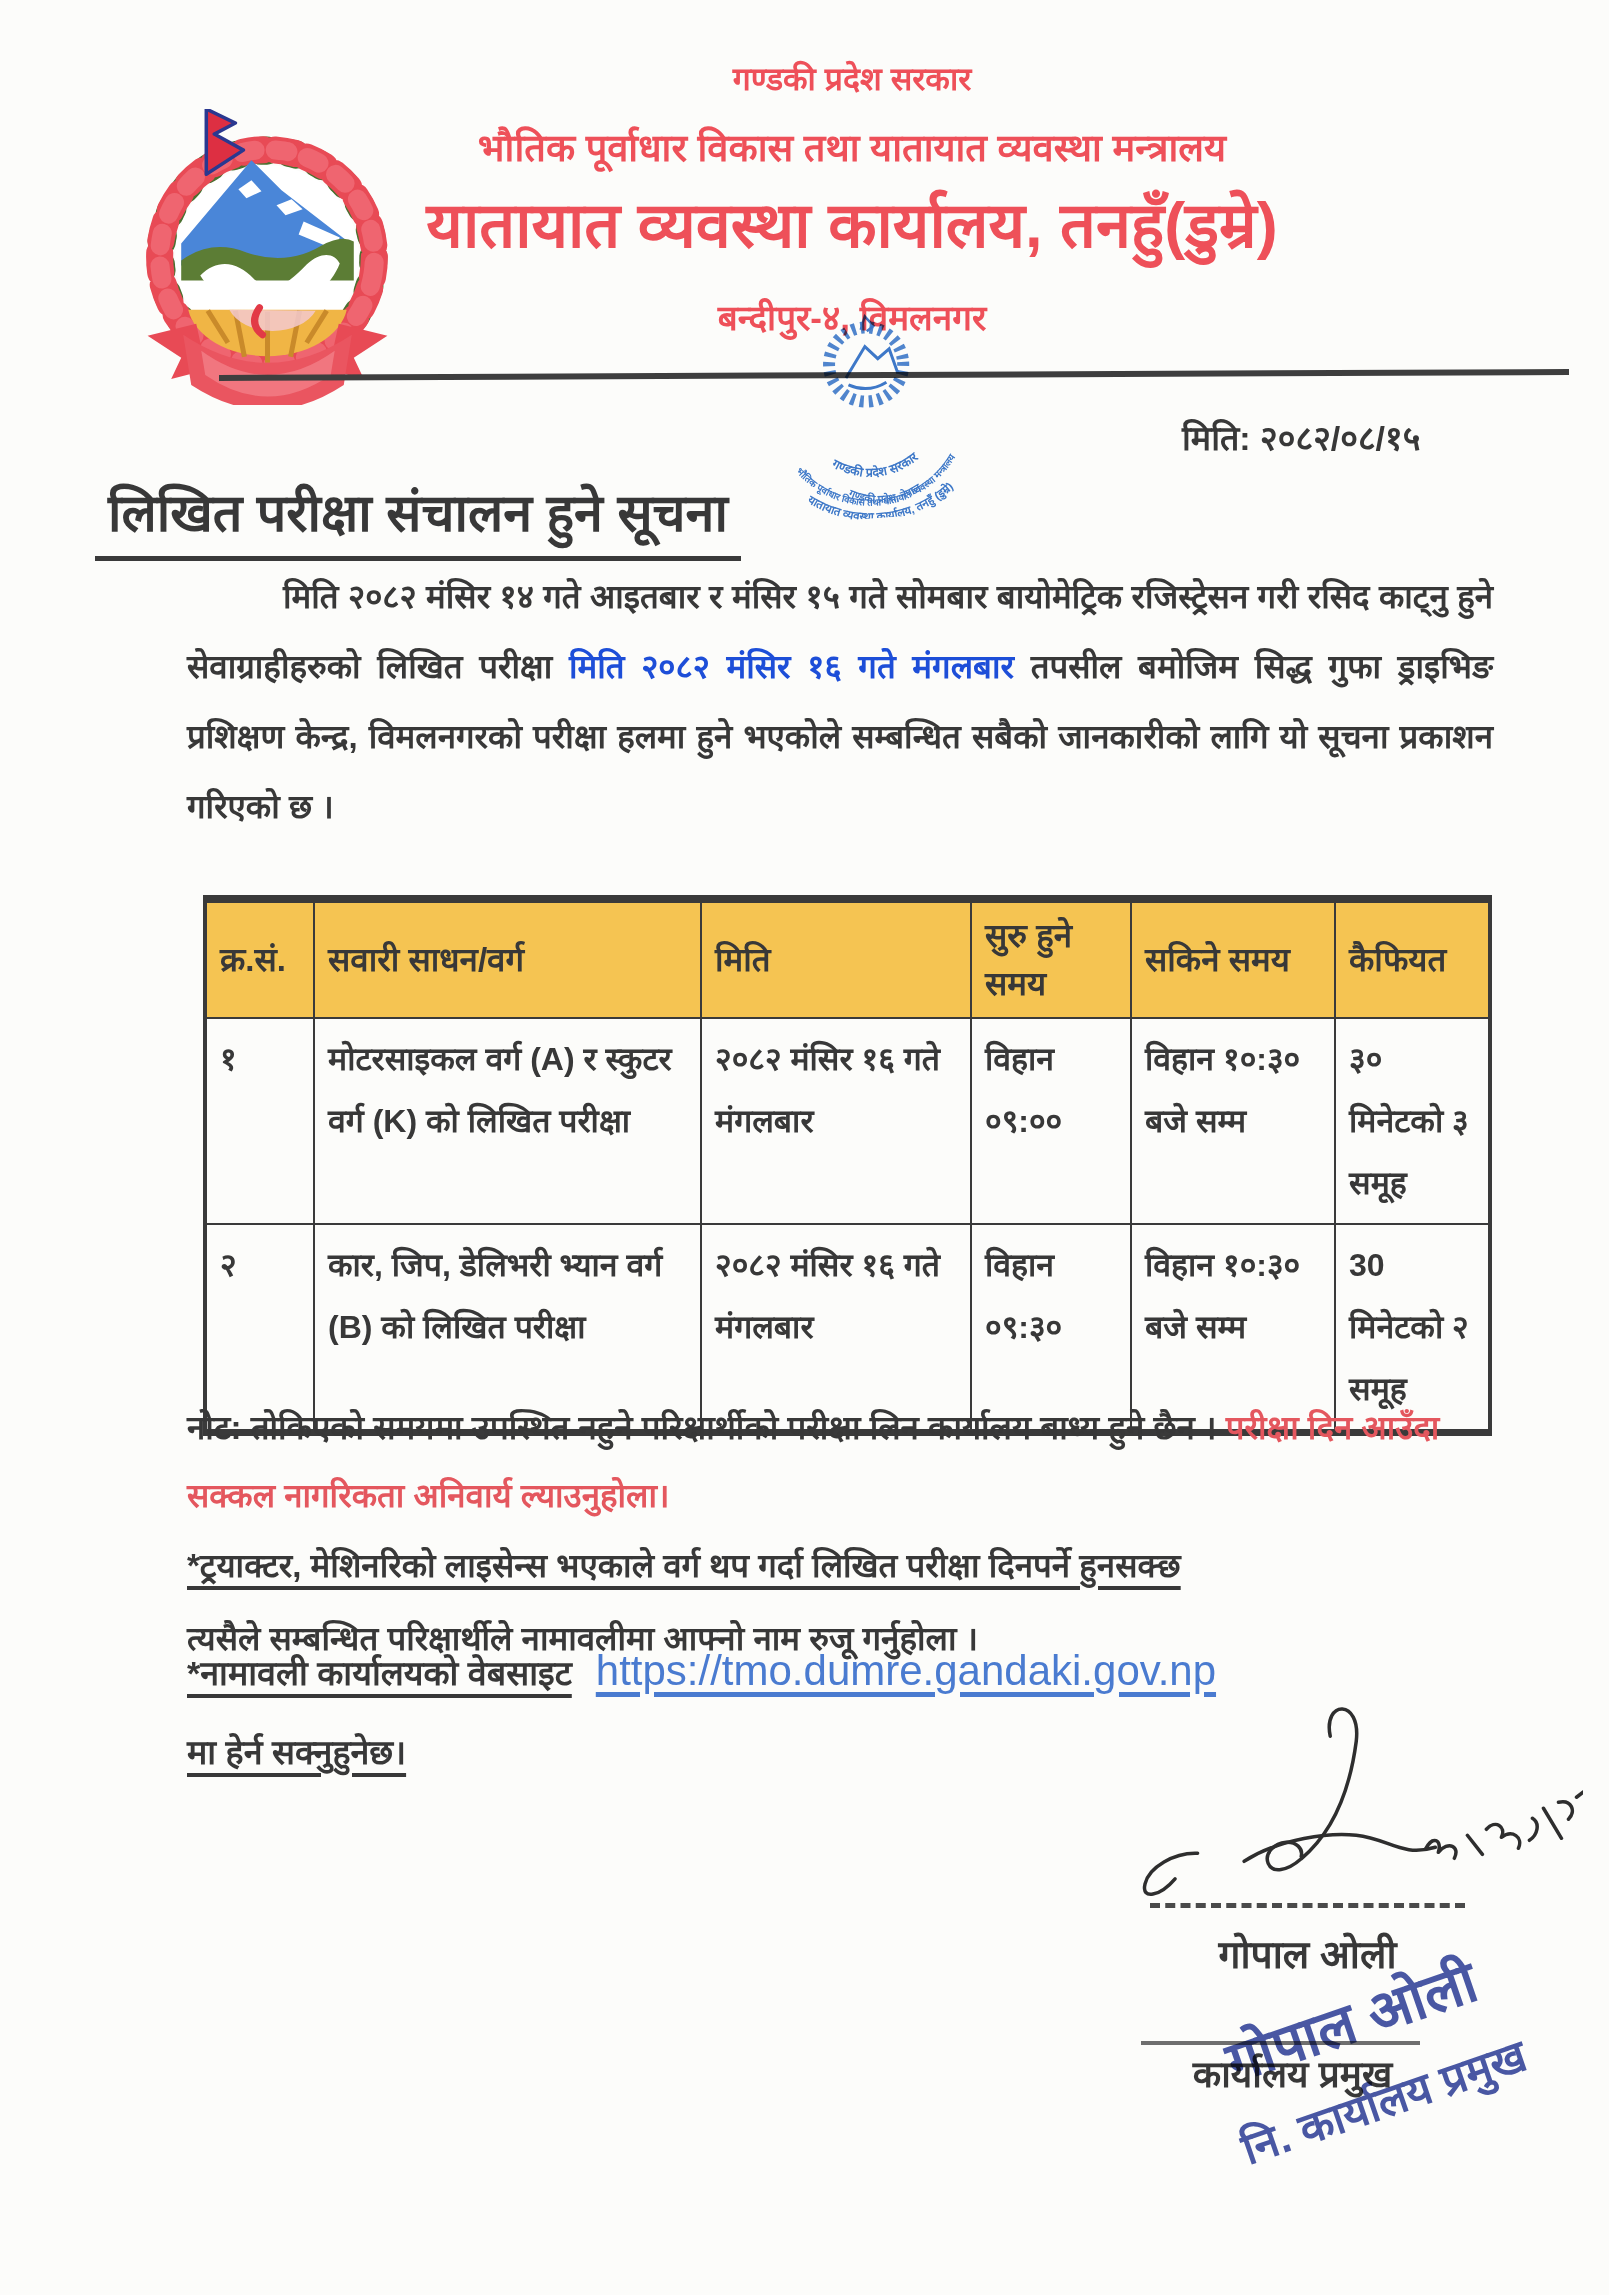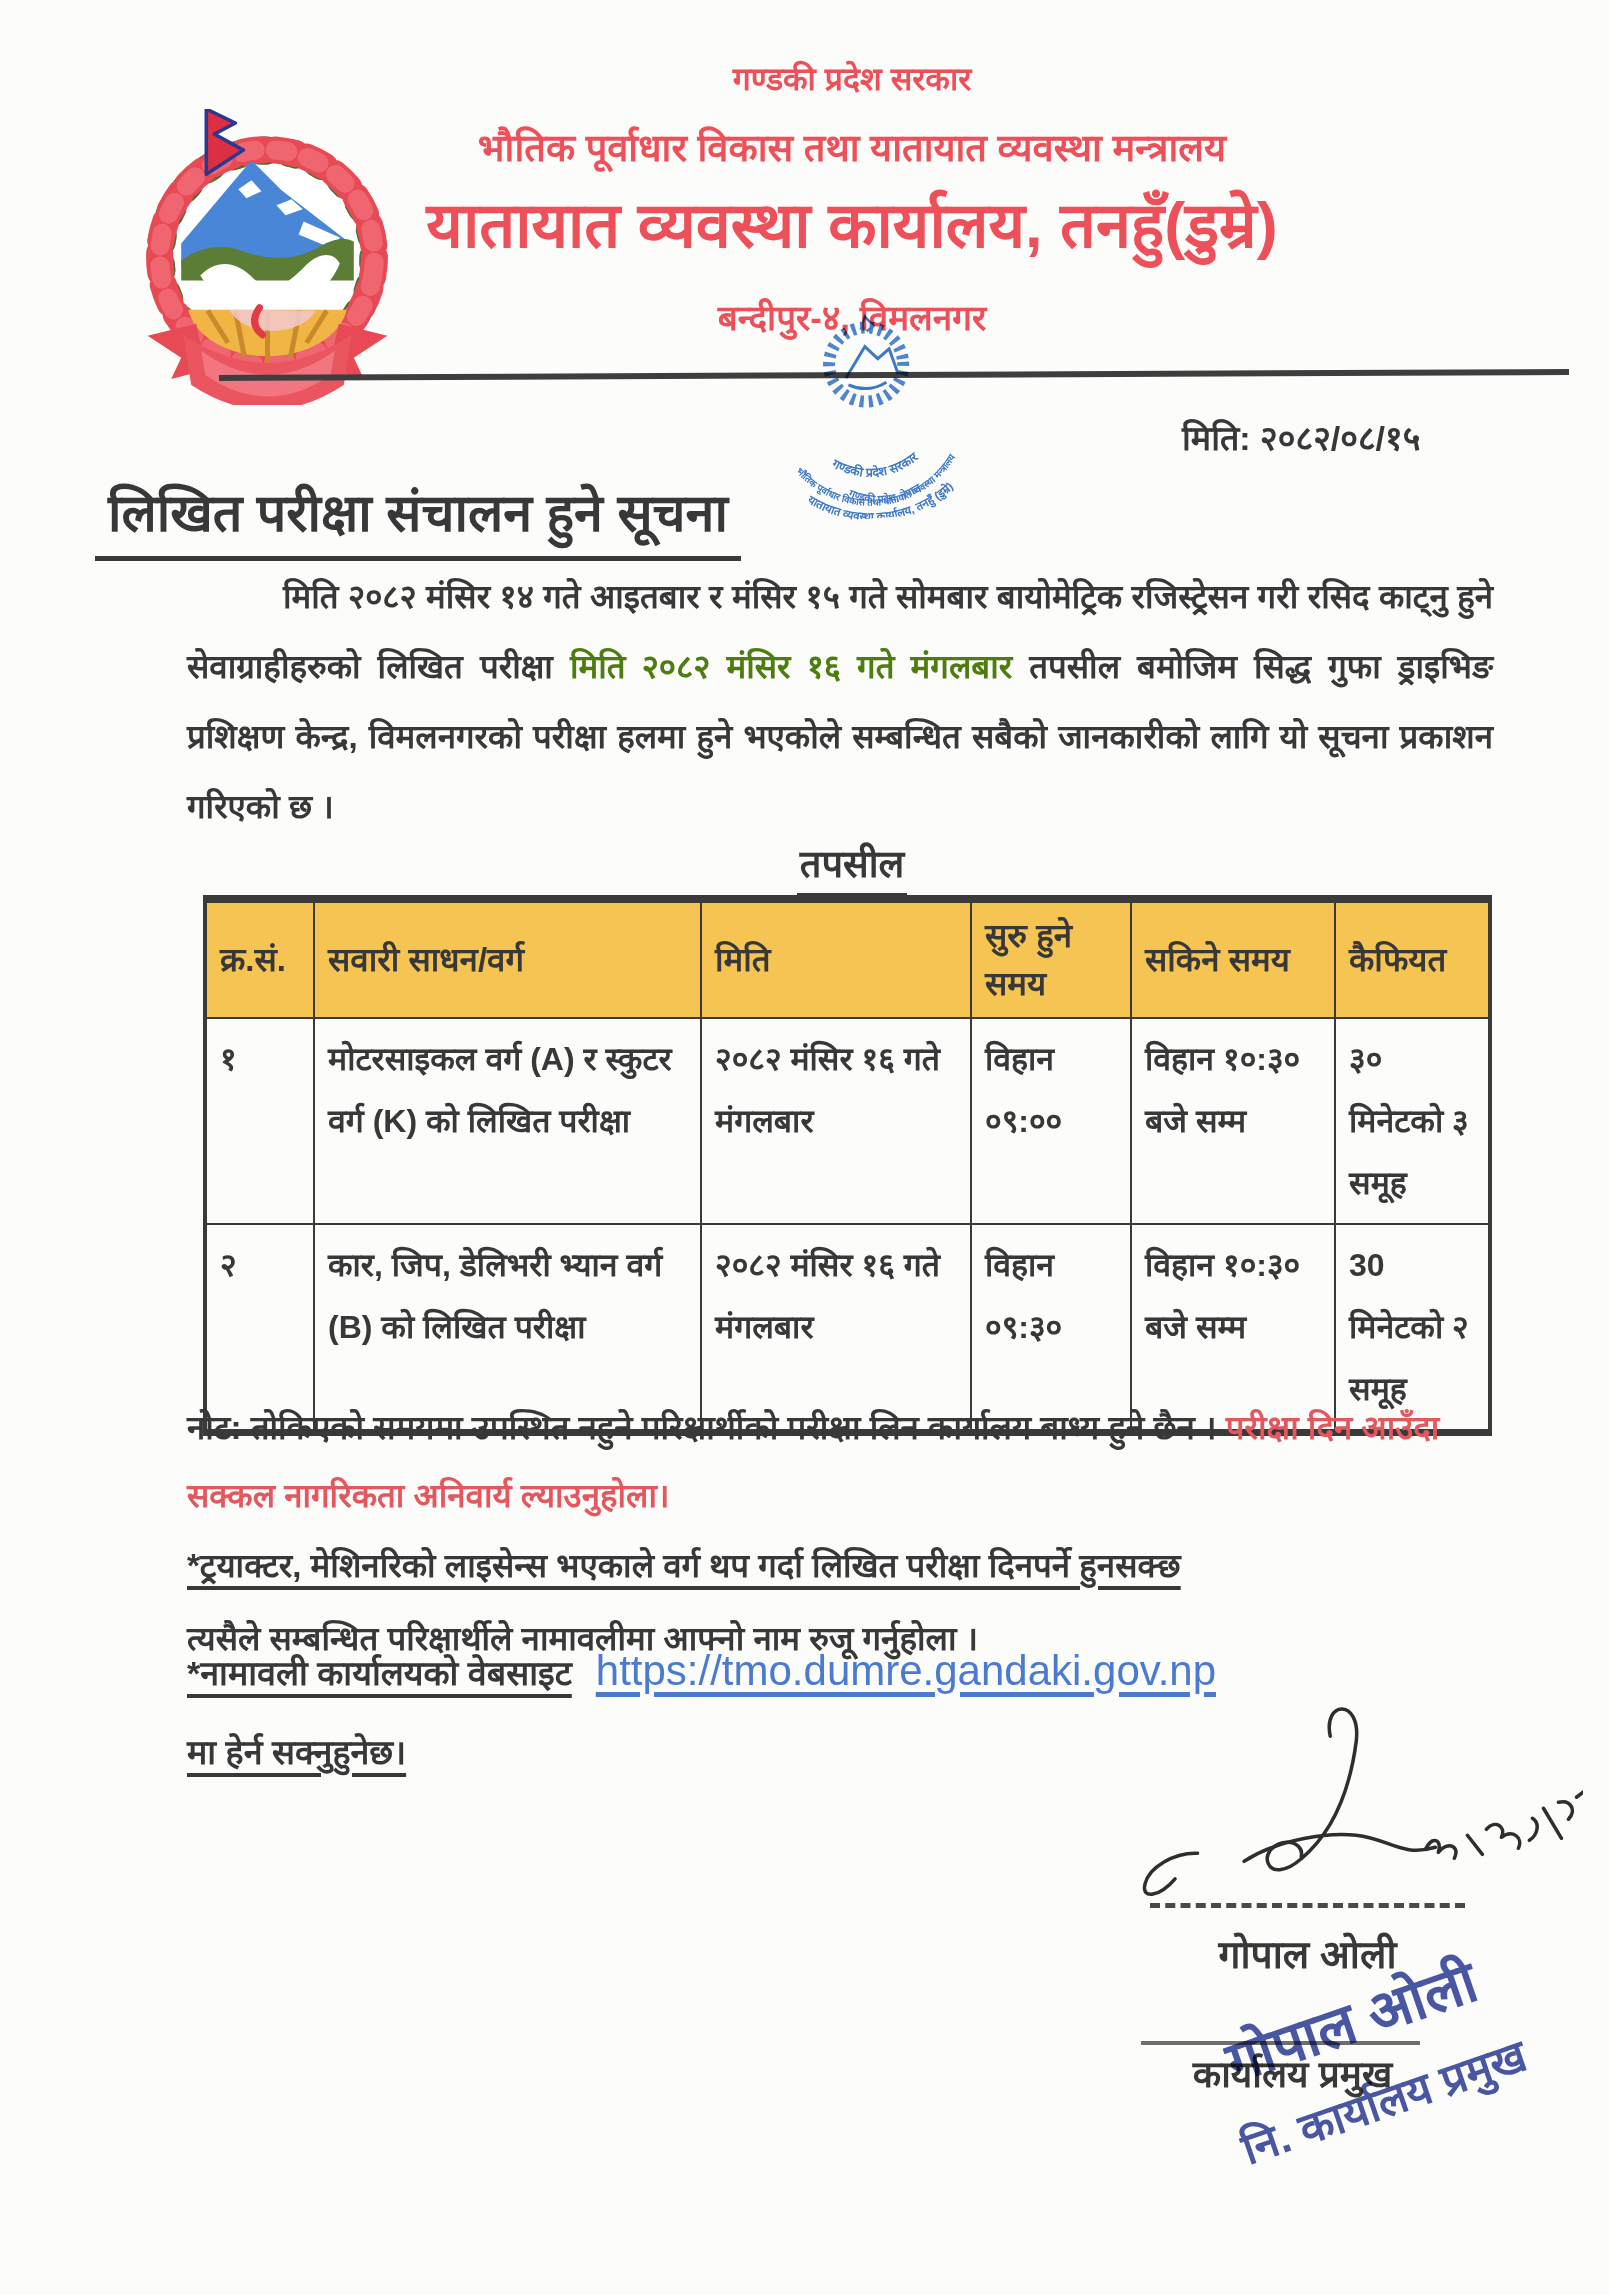--- a/index.html
+++ b/index.html
@@ -21,21 +21,21 @@
   .logo{position:absolute;left:125px;top:109px;width:286px;height:296px;}
   .rule{position:absolute;left:219px;top:372px;width:1350px;height:5.5px;background:#3e3e3e;transform:rotate(-0.25deg);}
   .stamp{position:absolute;left:749px;top:300px;width:248px;height:218px;mix-blend-mode:multiply;opacity:.93;transform:rotate(-4deg);}
   .date-line{position:absolute;left:1182px;top:414px;font-size:34px;font-weight:700;white-space:nowrap;}
   
   .title-wrap{position:absolute;left:95px;right:0;top:475px;text-align:left;}
   .title-wrap .t{display:inline-block;font-size:52px;font-weight:700;border-bottom:5px solid #3a3a3a;padding:0 13px 10px;white-space:nowrap;}
   
   .intro{position:absolute;left:187px;top:562px;width:1306px;margin:0;
          font-size:33px;line-height:70px;text-align:justify;text-indent:96px;font-weight:600;}
-  .intro .hl{color:#4d7c0f;font-weight:700;font-family:Liberation Serif, serif;}
+  .intro .hl{color:#1d4ed8;font-weight:700;}
   
   .tapsil{position:absolute;left:95px;right:0;top:836px;text-align:center;}
   .tapsil .t{display:inline-block;font-size:38px;font-weight:700;border-bottom:4px solid #3a3a3a;padding:0 3px 5px;}
   table.sched{position:absolute;left:203px;top:895px;width:1286px;
       border-collapse:collapse;table-layout:fixed;
       border:4px solid #3a3a3a;border-top-width:8px;border-bottom-width:7px;}
   .sched th,.sched td{border:2.5px solid #3a3a3a;padding:9px 13px;overflow:hidden;}
   .sched th{background:#f5c452;font-size:33px;line-height:48px;text-align:left;vertical-align:middle;height:90px;font-weight:700;}
   .sched td{font-size:32px;vertical-align:top;line-height:62px;font-weight:600;}
   .sched tr.r1 td{height:165px;}
@@ -120,23 +120,20 @@
   </svg>
 
   <div class="date-line">मिति: २०८२/०८/१५</div>
 
   <div class="title-wrap">
     <span class="t">लिखित परीक्षा संचालन हुने सूचना</span>
   </div>
 
   <p class="intro"><span>मिति २०८२ मंसिर १४ गते आइतबार र मंसिर १५ गते सोमबार बायोमेट्रिक रजिस्ट्रेसन गरी रसिद काट्नु हुने सेवाग्राहीहरुको लिखित परीक्षा </span><span class="hl">मिति २०८२ मंसिर १६ गते मंगलबार</span><span> तपसील बमोजिम सिद्ध गुफा ड्राइभिङ प्रशिक्षण केन्द्र, विमलनगरको परीक्षा हलमा हुने भएकोले सम्बन्धित सबैको जानकारीको लागि यो सूचना प्रकाशन गरिएको छ ।</span></p>
 
-  <div class="tapsil">
-    <span class="t">तपसील</span>
-  </div>
 
   <table class="sched">
     <colgroup>
       <col class="c1">
         <col class="c2">
         <col class="c3">
         <col class="c4">
         <col class="c5">
         <col class="c6">
     </colgroup>

